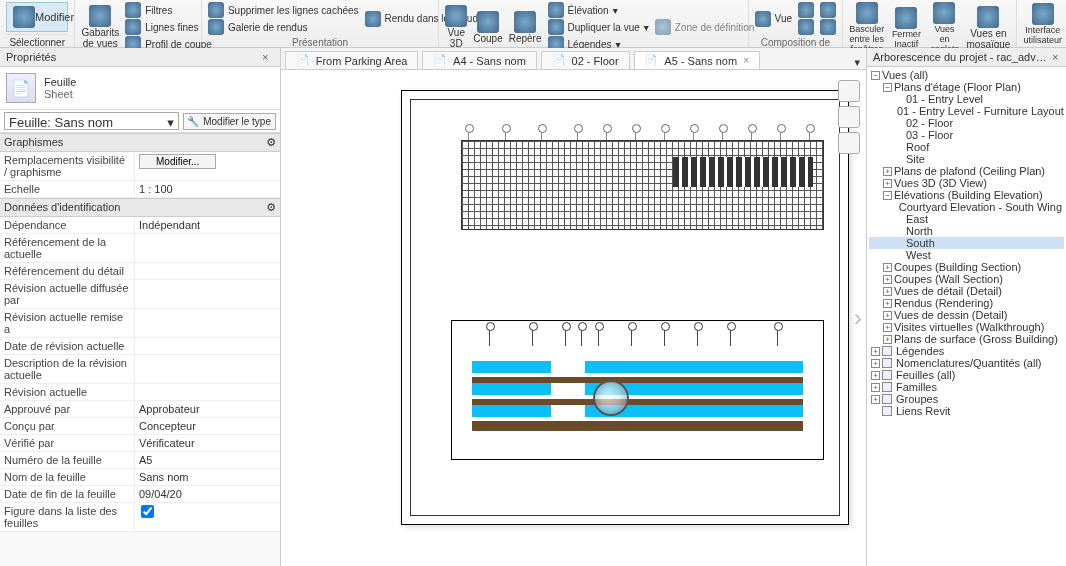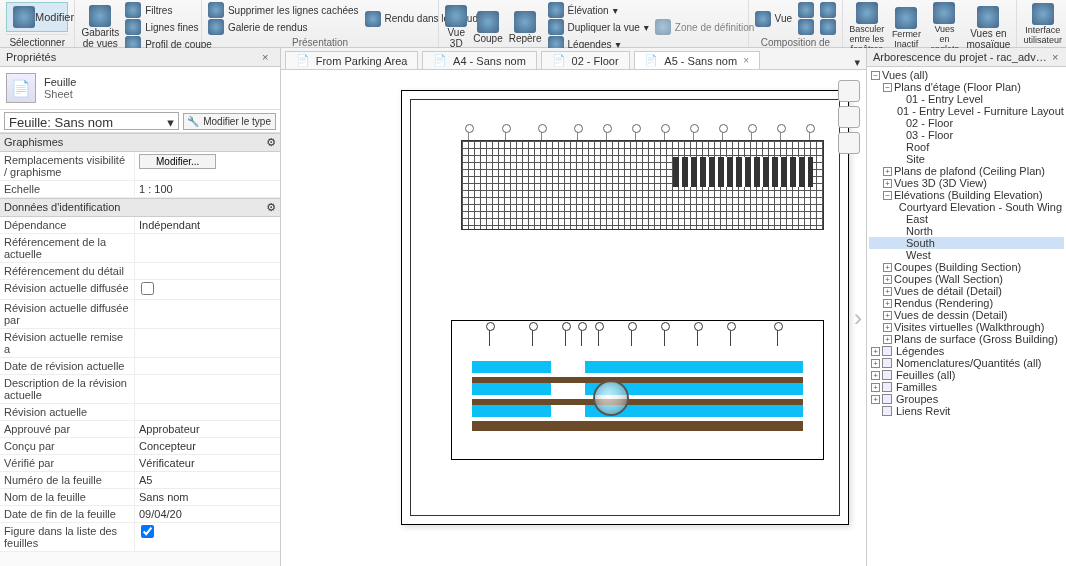--- a/index.html
+++ b/index.html
@@ -272,24 +272,20 @@
           <div class="pg-label">Dépendance</div>
           <div class="pg-value">Indépendant</div>
         </div>
       <div class="pg-row">
           <div class="pg-label">Référencement de la actuelle</div>
           <div class="pg-value"></div>
         </div>
       <div class="pg-row">
           <div class="pg-label">Référencement du détail</div>
           <div class="pg-value"></div>
-        </div>
-      <div class="pg-row">
-          <div class="pg-label">Révision actuelle diffusée</div>
-          <div class="pg-value"><input type="checkbox" style=""></div>
         </div>
       <div class="pg-row">
           <div class="pg-label">Révision actuelle diffusée par</div>
           <div class="pg-value"></div>
         </div>
       <div class="pg-row">
           <div class="pg-label">Révision actuelle remise a</div>
           <div class="pg-value"></div>
         </div>
       <div class="pg-row">

